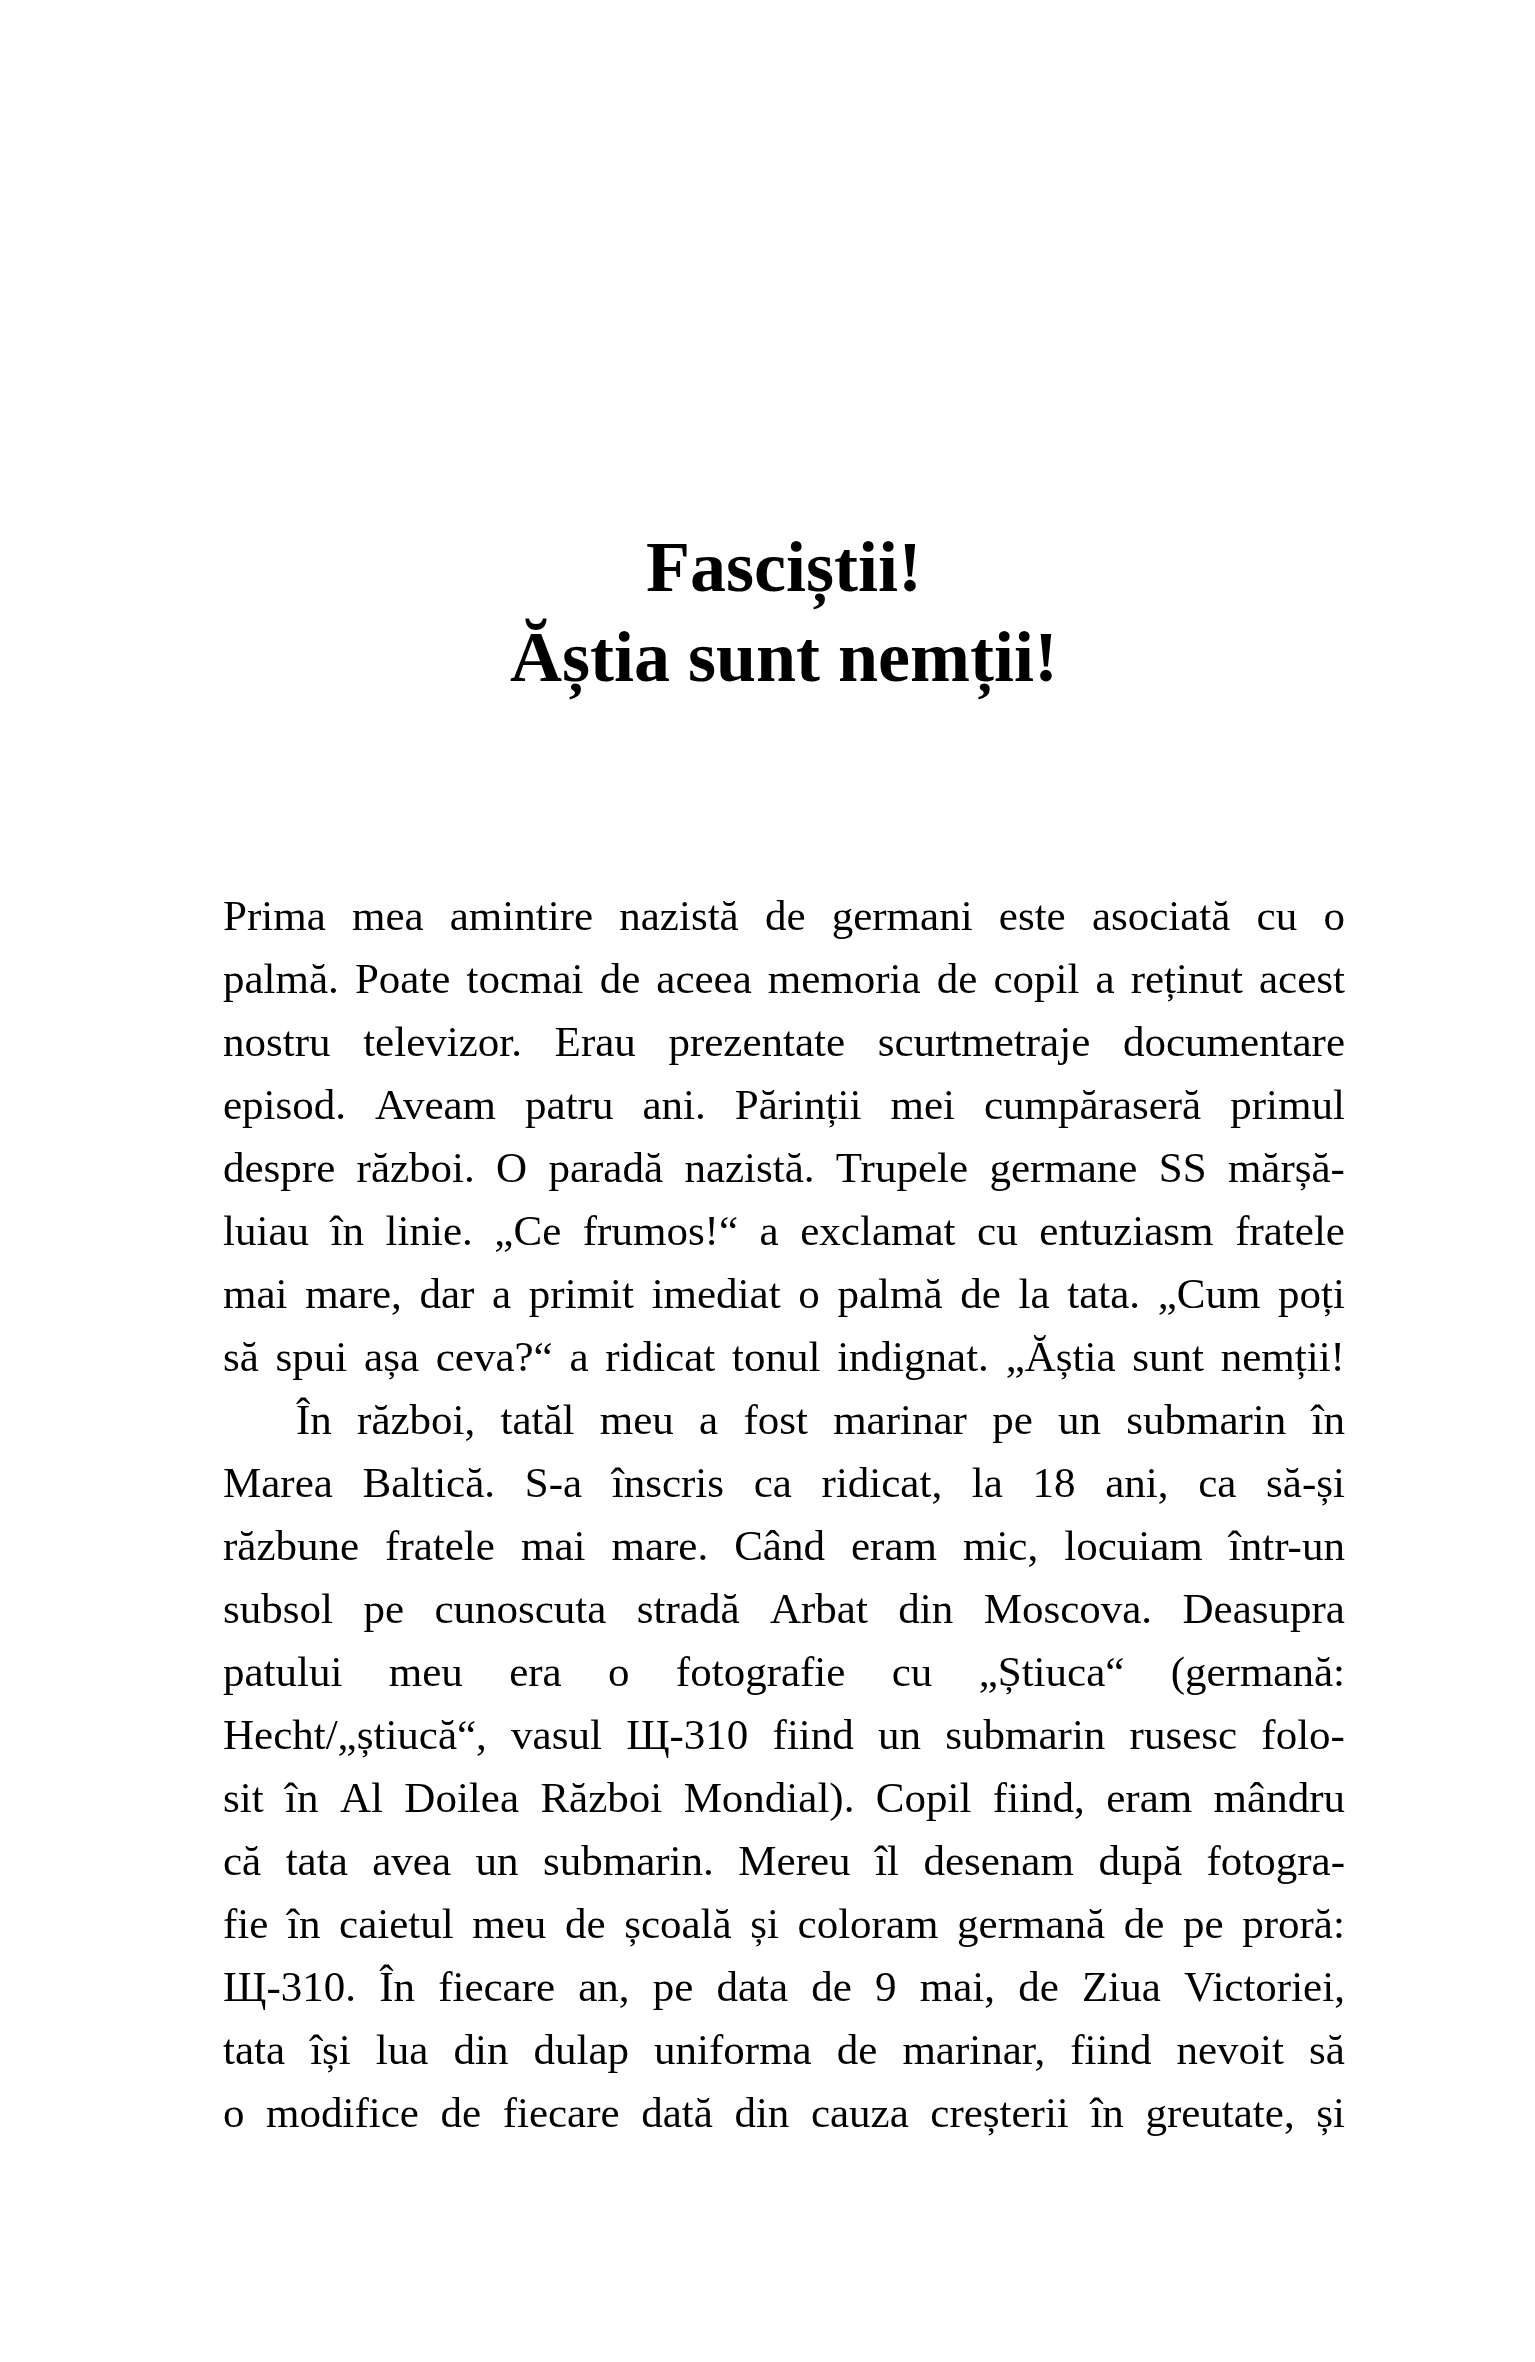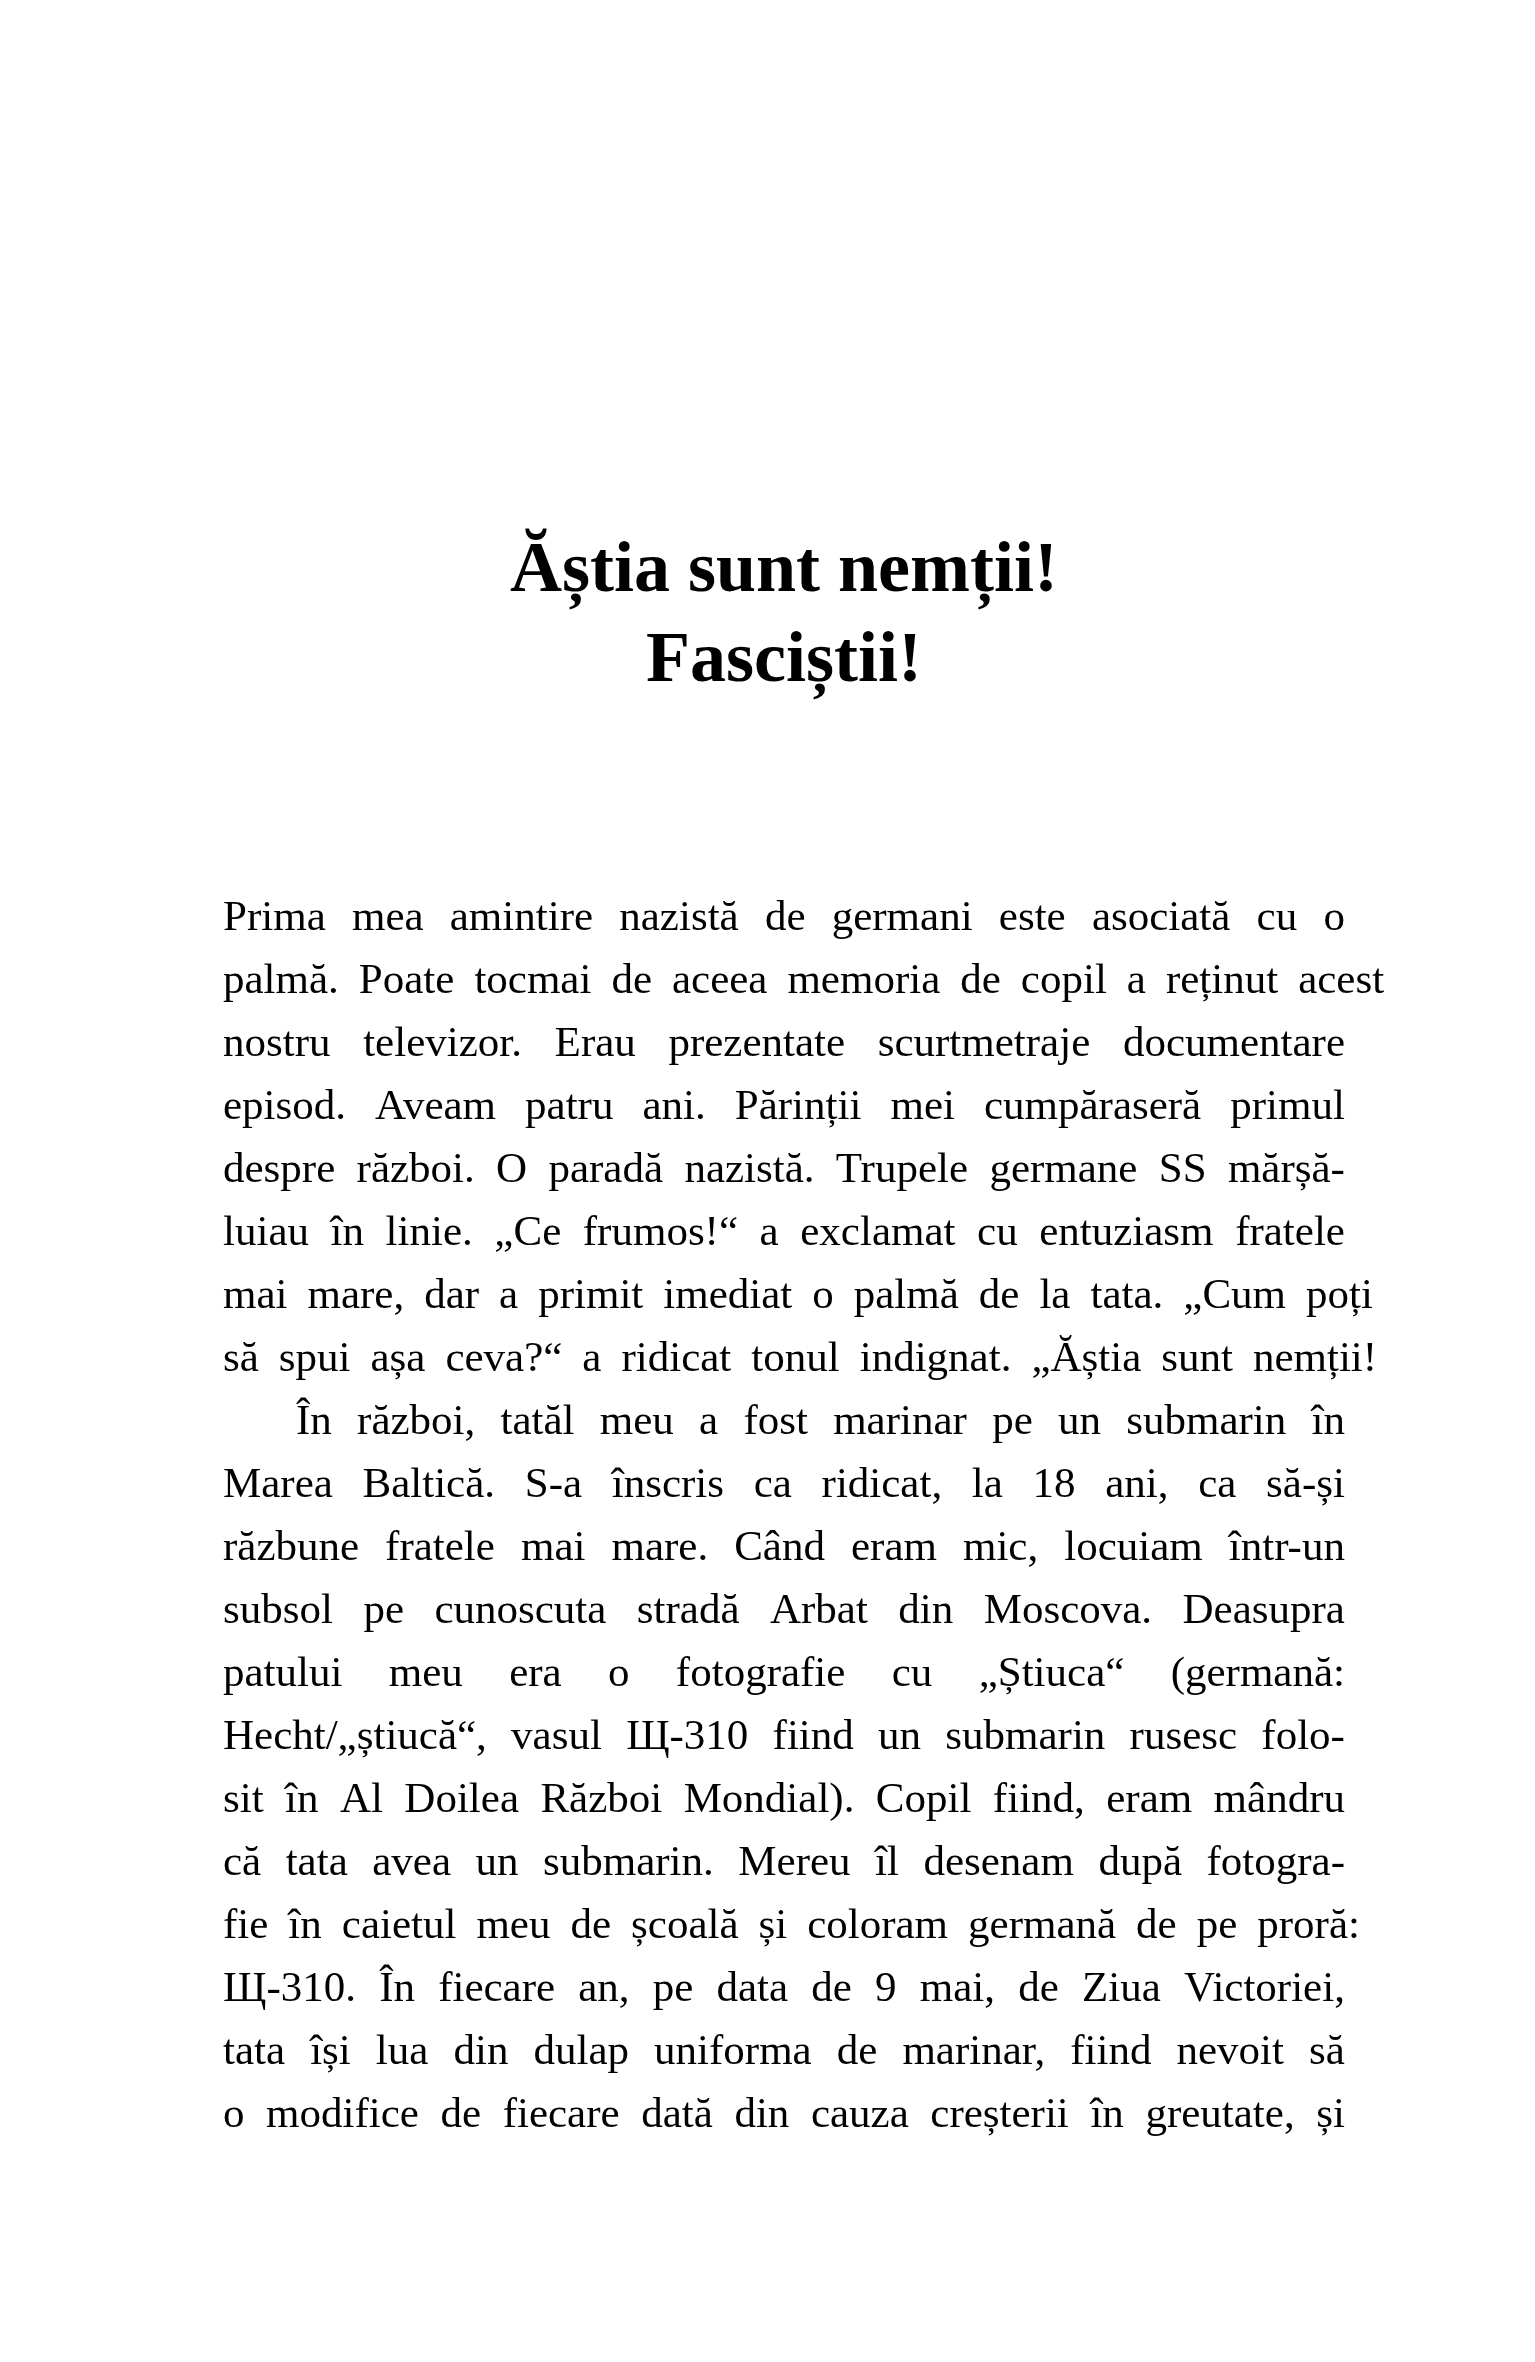--- a/index.html
+++ b/index.html
@@ -31,41 +31,40 @@
     margin-top: 182px;
     font-size: 43px;
     line-height: 63px;
   }
   .paragraph {
     margin: 0;
   }
   .line {
     height: 63px;
     white-space: nowrap;
-    gap: 20px;
   }
   .line.justified {
     display: flex;
     justify-content: space-between;
   }
   .line.justified span {
     display: inline-block;
     flex: 0 0 auto;
   }
   .line.indent {
     padding-left: 73px;
   }
 </style>
 </head>
 <body>
 
 <div class="page">
   <div class="chapter-title">
+    <div>Fasciștii!</div>
     <div>Ăștia sunt nemții!</div>
-    <div>Fasciștii!</div>
   </div>
   <div class="body-text">
       <div class="paragraph">
         <div class="line justified">
           <span>Prima</span>
           <span>mea</span>
           <span>amintire</span>
           <span>nazistă</span>
           <span>de</span>
           <span>germani</span>

